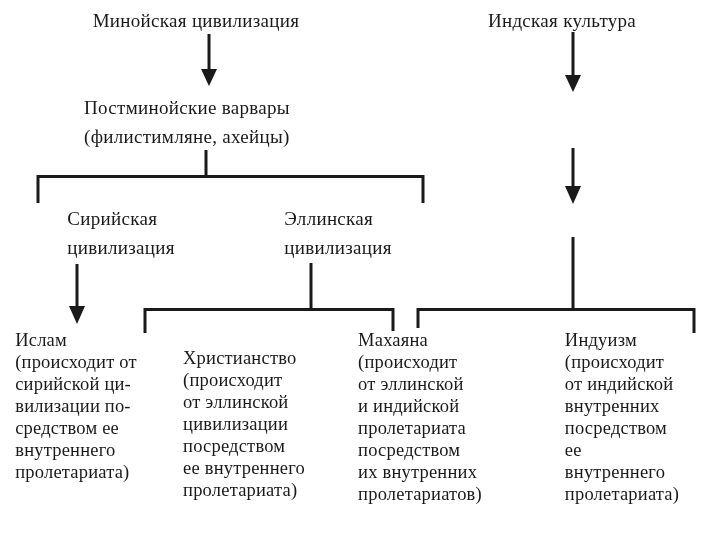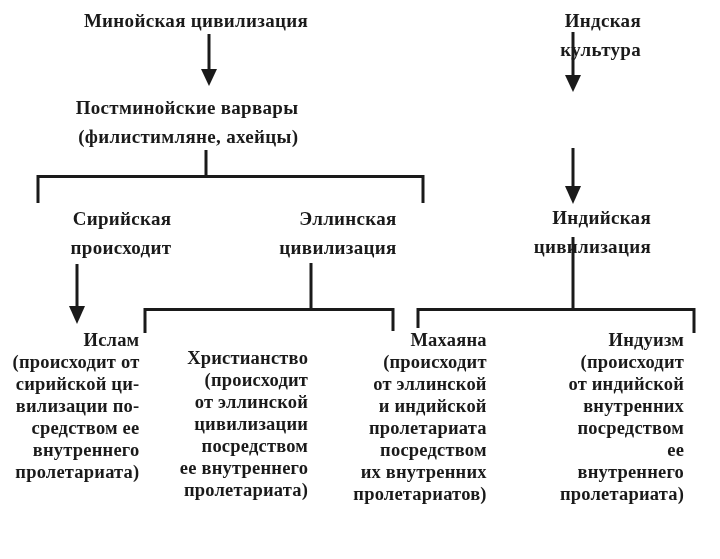--- a/index.html
+++ b/index.html
@@ -21,26 +21,25 @@
     overflow:hidden;
   }
   svg.lines{
     position:absolute;
     left:0;top:0;
     width:720px;height:559px;
   }
   .node{
     position:absolute;
     transform:translateX(-50%);
-    text-align:right;
+    text-align:left;
     white-space:pre-line;
     font-size:19px;
     line-height:29px;
     letter-spacing:0.3px;
-    font-weight:bold;
   }
   .leaf{
     font-size:18.5px;
     line-height:22px;
     letter-spacing:0.2px;
   }
 </style>
 </head>
 <body>
 
@@ -72,24 +71,23 @@
     </g>
   </svg>
 
   <div class="node" style="left:196px;top:6px">Минойская цивилизация</div>
   <div class="node" style="left:187px;top:93px">Постминойские варвары
 (филистимляне, ахейцы)</div>
 
   <div class="node" style="left:562px;top:6px">Индская культура</div>
 
   <div class="node" style="left:121px;top:204px">Сирийская
-происходит</div>
+цивилизация</div>
   <div class="node" style="left:338px;top:204px">Эллинская
 цивилизация</div>
-  <div class="node" style="left:582px;top:203px">Индийская цивилизация</div>
 
   <div class="node leaf" style="left:76px;top:329px">Ислам
 (происходит от
 сирийской ци-
 вилизации по-
 средством ее
 внутреннего
 пролетариата)</div>
   <div class="node leaf" style="left:244px;top:347px">Христианство
 (происходит

